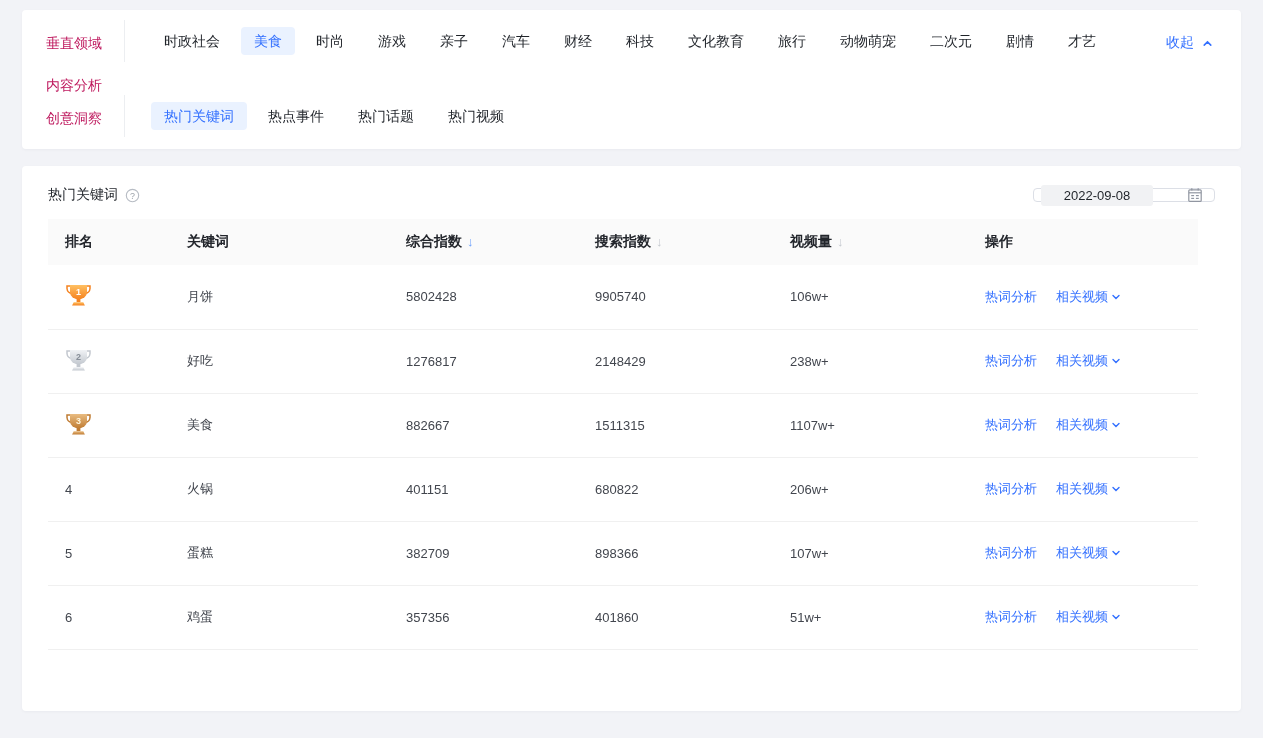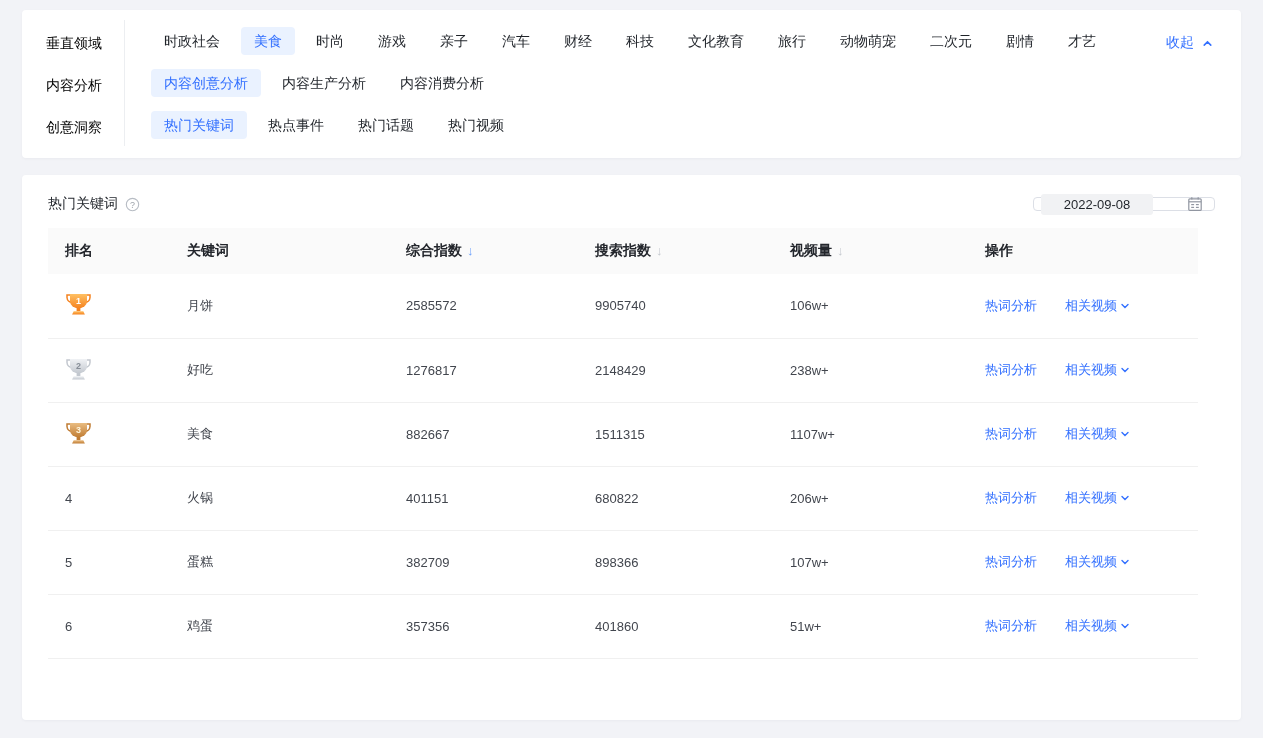--- a/index.html
+++ b/index.html
@@ -13,21 +13,21 @@
   .card {
     background:#fff; border-radius:4px;
     margin:0 22px;
     box-shadow:0 1px 3px rgba(31,35,41,0.04);
   }
 
   
   .filter-card { margin-top:10px; padding:10px 26px 12px 24px; position:relative; }
   .filter-row { display:flex; }
   .filter-label {
-    width:78px; flex:none; font-size:14px; color:#000000;
+    width:78px; flex:none; font-size:14px; color:#be185d;
     padding-top:15px;
   }
   .filter-options {
     flex:1; border-left:1px solid #eceef1;
     padding:7px 0 7px 26px;
     display:flex; flex-direction:column; gap:19px;
     margin-right:90px;
   }
   .chip-line { display:flex; column-gap:8px; flex-wrap:nowrap; }
   .chip {
@@ -69,21 +69,21 @@
   }
   .sort-arrow { font-size:13px; font-weight:normal; color:#c4c8ce; margin-left:5px; }
   .sort-arrow.active { color:#6a9ffb; }
   tbody td {
     height:64px; padding:0 0 0 17px;
     font-size:13px; color:#42464e;
     border-bottom:1px solid #f0f0f0;
     background:#fff;
   }
   .rank-num { font-size:13px; color:#42464e; }
-  .action-links { display:flex; align-items:flex-start; gap:28px; }
+  .action-links { display:flex; align-items:flex-start; gap:19px; }
   .tbl-link {
     color:#3370ff; font-size:13px; cursor:pointer; text-decoration:none;
     display:inline-flex; align-items:center; gap:3px; white-space:nowrap;
   }
 </style>
 </head>
 <body>
 
 <div class="card filter-card">
   <div>
@@ -103,27 +103,20 @@
             <div class="chip">旅行</div>
             <div class="chip">动物萌宠</div>
             <div class="chip">二次元</div>
             <div class="chip">剧情</div>
             <div class="chip">才艺</div>
           </div>
         </div>
       </div>
       <div class="filter-row">
         <div class="filter-label">内容分析</div>
-        <div class="filter-options">
-          <div class="chip-line">
-            <div class="chip selected">内容创意分析</div>
-            <div class="chip">内容生产分析</div>
-            <div class="chip">内容消费分析</div>
-          </div>
-        </div>
       </div>
       <div class="filter-row">
         <div class="filter-label">创意洞察</div>
         <div class="filter-options">
           <div class="chip-line">
             <div class="chip selected">热门关键词</div>
             <div class="chip">热点事件</div>
             <div class="chip">热门话题</div>
             <div class="chip">热门视频</div>
           </div>
@@ -192,21 +185,21 @@
                   </linearGradient>
                 </defs>
                 <path d="M5.5 3 H2 v2.5 a5 5 0 0 0 5 4.8" fill="none" stroke="#f5821f" stroke-width="1.5"></path>
                 <path d="M21.5 3 h3.5 v2.5 a5 5 0 0 1 -5 4.8" fill="none" stroke="#f5821f" stroke-width="1.5"></path>
                 <path d="M5 2 h17 v7.2 a8.5 7.3 0 0 1 -17 0 z" fill="url(#grad-gold-1)"></path>
                 <rect x="11.6" y="16" width="3.8" height="3.2" fill="#f5821f"></rect>
                 <path d="M8.7 19.2 h9.6 l1.6 3.3 h-12.8 z" fill="url(#grad-gold-1)"></path>
                 <text x="13.5" y="11.6" text-anchor="middle" font-size="9" font-weight="bold" fill="#ffffff" font-family="Liberation Sans, sans-serif">1</text>
               </svg></td>
             <td>月饼</td>
-            <td>2585572</td>
+            <td>5802428</td>
             <td>9905740</td>
             <td>106w+</td>
             <td>
               <div class="action-links">
                 <a class="tbl-link">热词分析</a>
                 <a class="tbl-link">
                   <span>相关视频</span>
                   <svg width="10" height="10" viewBox="0 0 10 10">
                     <path d="M2 3.5 L5 6.5 L8 3.5" stroke="#3370ff" stroke-width="1.4" fill="none" stroke-linecap="round"></path>
                   </svg>

